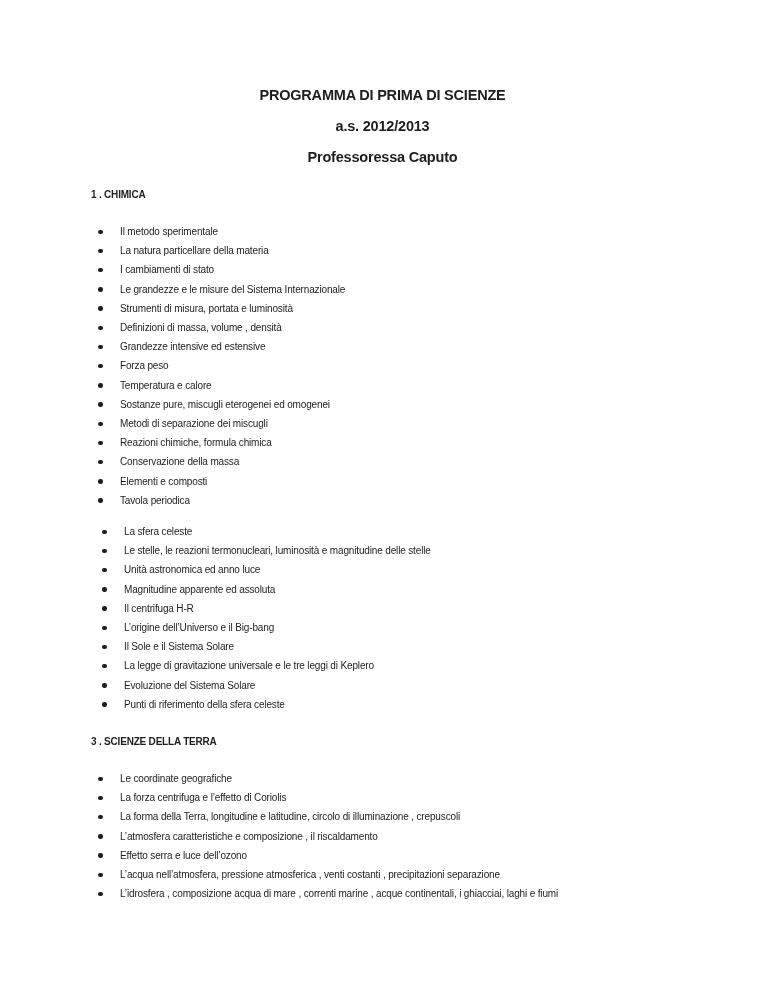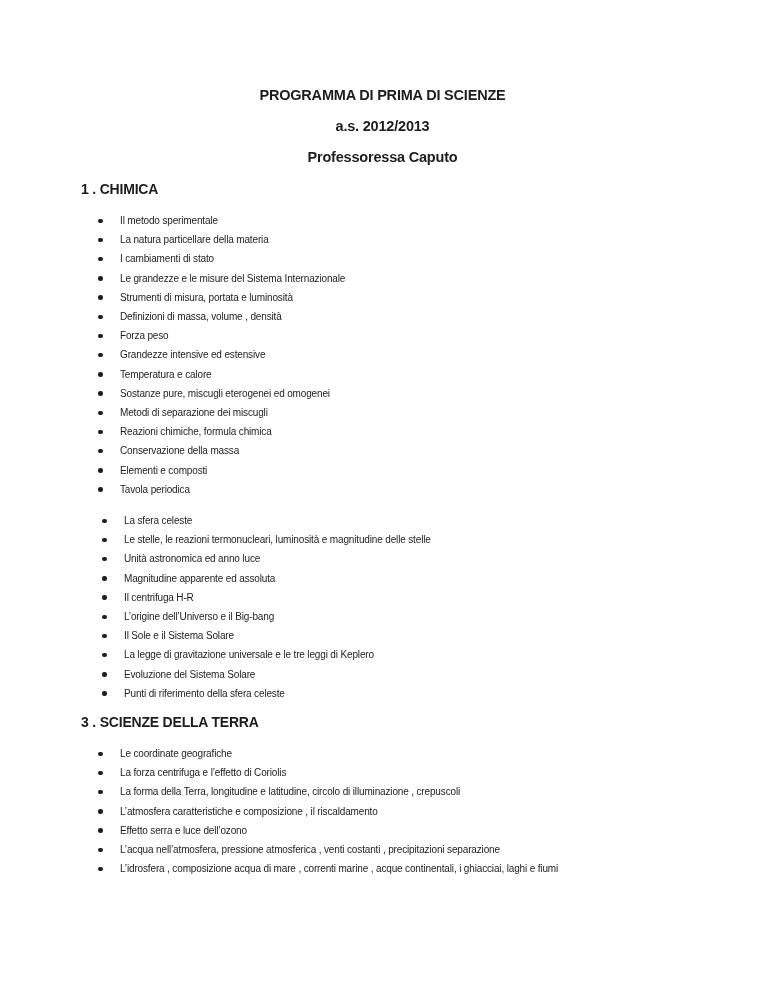--- a/index.html
+++ b/index.html
@@ -26,22 +26,22 @@
     text-align: center;
     font-size: 14.5px;
     font-weight: bold;
     line-height: 19px;
     letter-spacing: -0.2px;
   }
   .title-block p:last-child {
     margin-bottom: 8px;
   }
   .section-heading {
-    margin: 8px;
-    font-size: 14px;
+    margin: 18px;
+    font-size: 10px;
     font-weight: bold;
     line-height: 19px;
     letter-spacing: -0.2px;
   }
   .topic-list {
     list-style: none;
     margin: 12px 0 10px 0;
     padding: 0;
   }
   .topic-list li {
@@ -81,22 +81,22 @@
 
   <section>
     <h2 class="section-heading">1 . CHIMICA</h2>
     <ul class="topic-list">
         <li>Il metodo sperimentale</li>
         <li>La natura particellare della materia</li>
         <li>I cambiamenti di stato</li>
         <li>Le grandezze e le misure del Sistema Internazionale</li>
         <li>Strumenti di misura, portata e luminosità</li>
         <li>Definizioni di massa, volume , densità</li>
+        <li>Grandezze intensive ed estensive</li>
         <li>Forza peso</li>
-        <li>Grandezze intensive ed estensive</li>
         <li>Temperatura e calore</li>
         <li>Sostanze pure, miscugli eterogenei ed omogenei</li>
         <li>Metodi di separazione dei miscugli</li>
         <li>Reazioni chimiche, formula chimica</li>
         <li>Conservazione della massa</li>
         <li>Elementi e composti</li>
         <li>Tavola periodica</li>
       </ul>
   </section>
 

